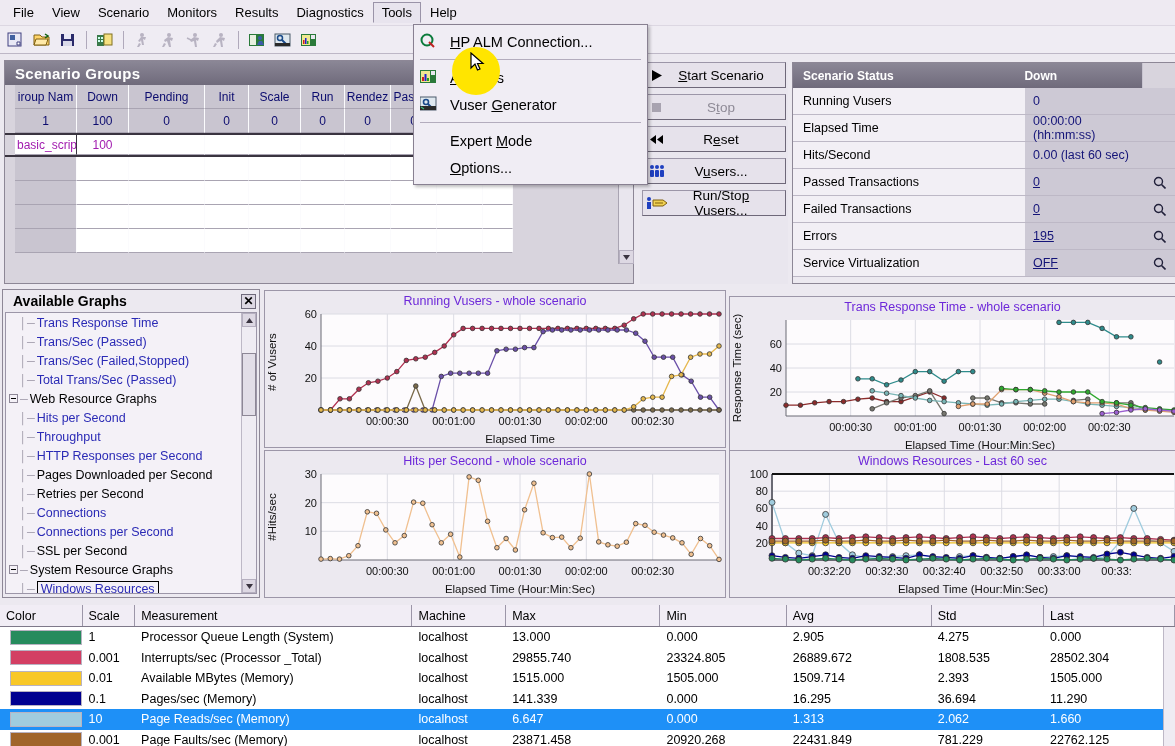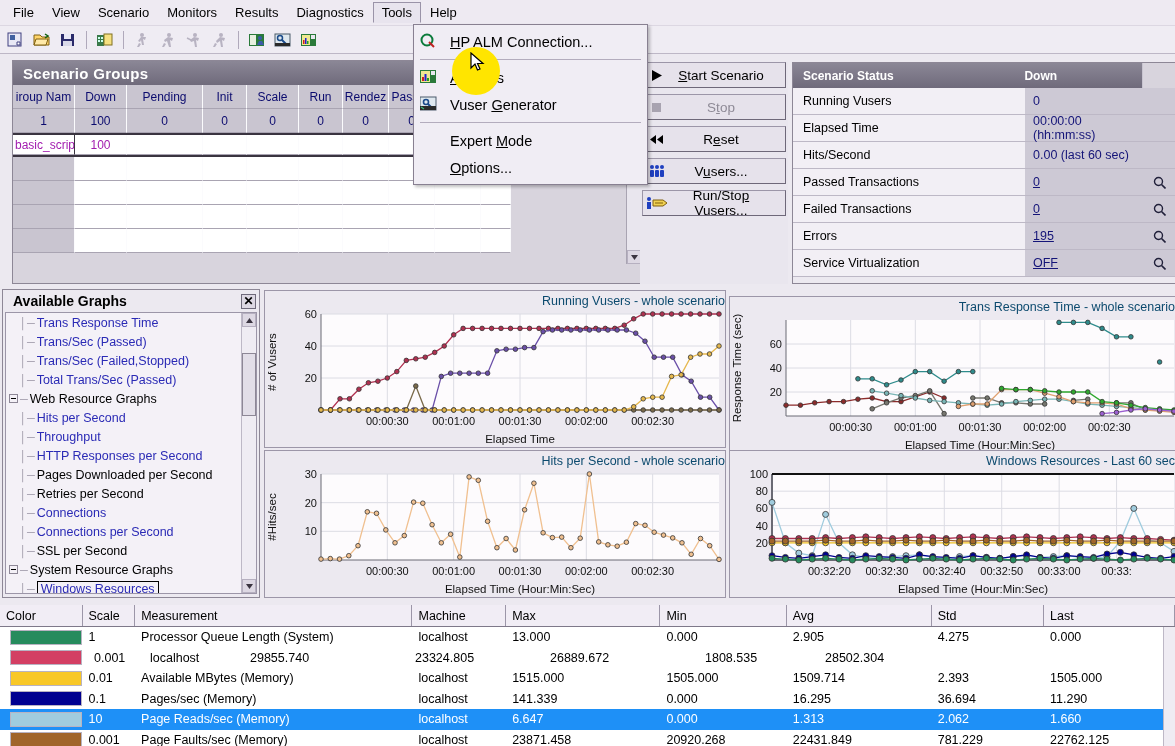--- a/index.html
+++ b/index.html
@@ -65,31 +65,31 @@
 
   .click-halo {
     position: absolute; left: 452px; top: 47px;
     width: 48px; height: 48px; border-radius: 50%;
     background: #ffe500; z-index: 70; pointer-events: none;
   }
   .cursor-arrow { position: absolute; left: 470px; top: 52px; z-index: 71; }
 
   
   .sg-panel {
-    position: absolute; left: 12px; top: 60px; width: 630px; height: 224px;
+    position: absolute; left: 4px; top: 60px; width: 630px; height: 224px;
     background: #d8d4dd; border: 1px solid #8d8796;
   }
   .sg-title {
     height: 24px; background: linear-gradient(to bottom,#8b8796,#6f6a7b);
     color: #fff; font-weight: bold; font-size: 15px;
     display: flex; align-items: center; padding-left: 10px;
     letter-spacing: .3px;
   }
   .sg-grid { position: relative; }
-  .sg-row { display: flex; height: 24px; }
+  .sg-row { display: flex; height: 24px; padding-left: 10px; }
   .sg-hdr .sg-cell {
     background: #c9c5d0; font-weight: normal; font-size: 12px;
     color: #0b0b6e; justify-content: center;
   }
   .sg-cell {
     border-right: 1px solid #fbfbfd; border-bottom: 1px solid #a9a4b2;
     display: flex; align-items: center; justify-content: center;
     overflow: hidden; white-space: nowrap; font-size: 12px;
   }
   .sg-sub .sg-cell { background: #c9c5d0; color: #0b0b6e; }
@@ -169,21 +169,21 @@
   .ag-sb .a-up, .ag-sb .a-dn { position: absolute; left: 0; width: 14px; height: 14px;
      background: #ddd8e3; border: 1px solid #b6b0c0; display:flex;align-items:center;justify-content:center;}
   .ag-sb .a-up { top: 0; } .ag-sb .a-dn { bottom: 0; }
   .ag-sb .thumb { position: absolute; left: 0; top: 40px; width: 14px; height: 63px;
      background: #e2dee8; border: 1px solid #8d8796; }
 
   
   .chart {
     position: absolute; background: #ece9f0; border: 1px solid #9c96a8;
   }
-  .chart .ch-title { text-align: right; font-size: 12.5px; padding-top: 3px; color: #0c4a6e; }
+  .chart .ch-title { text-align: center; font-size: 12.5px; padding-top: 3px; color: #6d28d9; }
   .chart svg { display: block; }
   .ch1 { left: 264px; top: 290px; width: 462px; height: 158px; }
   .ch2 { left: 729px; top: 290px; width: 446px; height: 158px; border-right: none; margin-top: 6px;}
   .ch3 { left: 264px; top: 450px; width: 462px; height: 148px; }
   .ch4 { left: 729px; top: 450px; width: 446px; height: 148px; border-right: none;}
 
   
   .mt {
     position: absolute; left: 0; top: 605px; width: 1175px; height: 141px;
     background: #fff; overflow: hidden;
@@ -1349,20 +1349,21 @@
           <div class="td w-min">0.000</div>
           <div class="td w-avg">2.905</div>
           <div class="td w-std">4.275</div>
           <div class="td w-last">0.000</div>
         </div>
         <div class="mt-row">
           <div class="td w-color">
             <div class="swatch" style="background: rgb(211, 63, 99); width: 72px;"></div>
           </div>
           <div class="td w-scale">0.001</div>
+          <div class="td w-meas">Interrupts/sec (Processor _Total)</div>
           <div class="td w-mach">localhost</div>
           <div class="td w-max">29855.740</div>
           <div class="td w-min">23324.805</div>
           <div class="td w-avg">26889.672</div>
           <div class="td w-std">1808.535</div>
           <div class="td w-last">28502.304</div>
         </div>
         <div class="mt-row">
           <div class="td w-color">
             <div class="swatch" style="background: rgb(248, 200, 40); width: 72px;"></div>

